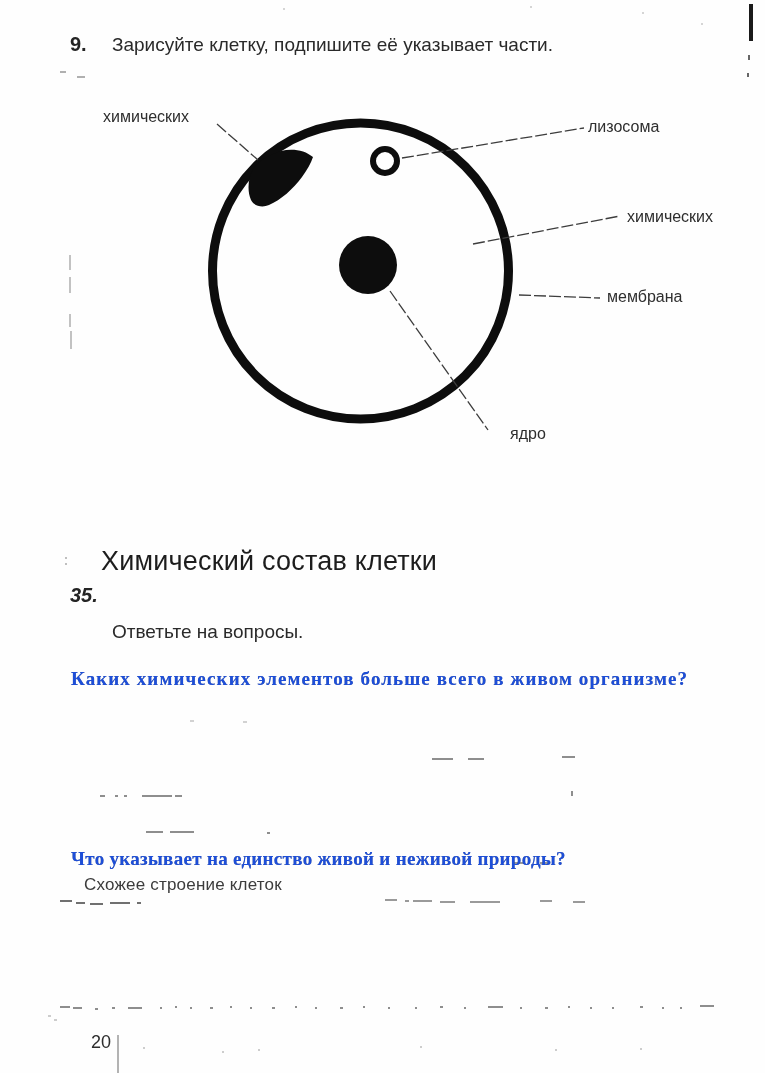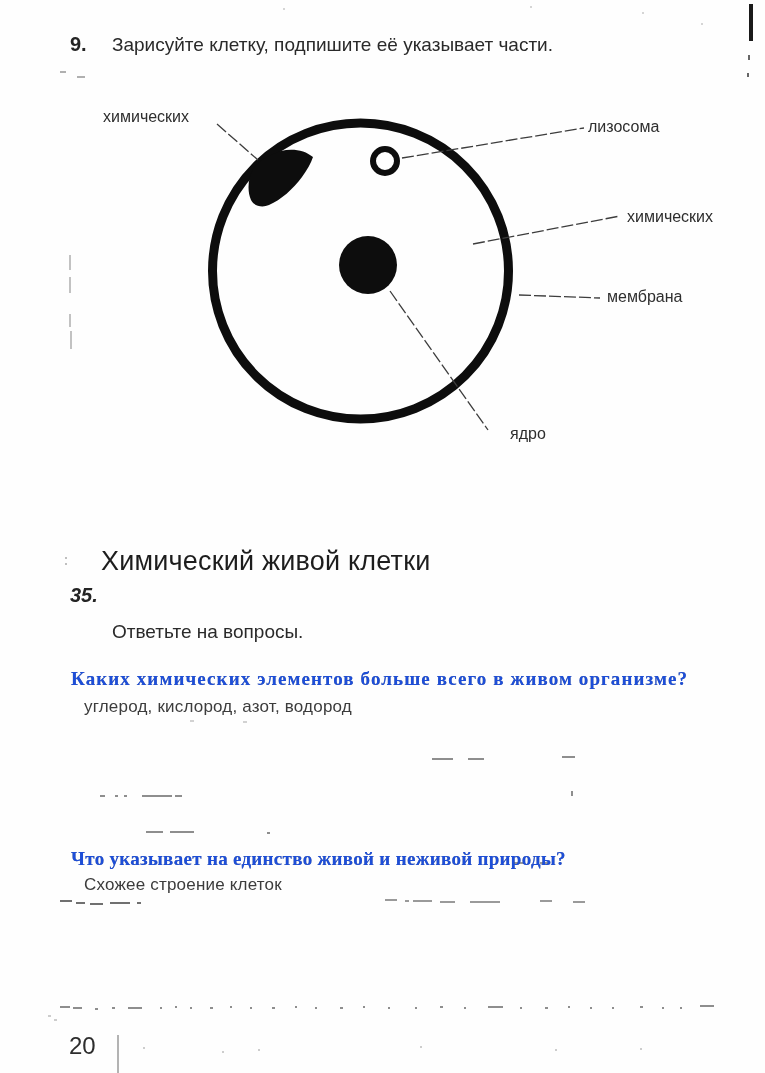--- a/index.html
+++ b/index.html
@@ -12,21 +12,21 @@
     color:#262626;
   }
   .abs{position:absolute;white-space:nowrap;}
   .task-number{font-size:20px;font-weight:600;color:#242424;}
   .task-text{font-size:19px;color:#2a2a2a;}
   .section-heading{font-size:27px;font-weight:500;color:#1d1d1d;letter-spacing:.2px;}
   .serif-q{font-family:"Liberation Serif", serif;font-weight:600;font-size:19px;color:#1d4ed8;letter-spacing:1.1px;text-shadow:0 0 .5px rgba(60,60,60,.55);}
   .serif-q.tight{letter-spacing:.3px;}
   .answer{font-size:17px;color:#3c3c3c;letter-spacing:.2px;}
   .dia-label{font-size:16px;color:#2e2e2e;}
-  .page-number{font-size:24px;color:#2d2d2d;}
+  .page-number{font-size:18px;color:#2d2d2d;margin-left:22px;}
   svg.overlay{position:absolute;left:0;top:0;pointer-events:none;}
 </style>
 </head>
 <body>
 
 <div class="page">
 
   <div class="abs task-number" style="left:70px;top:33px;">9.</div>
   <div class="abs task-text" style="left:112px;top:34px;">Зарисуйте клетку, подпишите её указывает части.</div>
 
@@ -72,26 +72,25 @@
       <path d="M118 1035 V1073" stroke="#9a9a9a" stroke-width="1.5"></path>
     </g>
   </svg>
 
   <div class="abs dia-label" style="left:103px;top:108px;">химических</div>
   <div class="abs dia-label" style="left:588px;top:118px;">лизосома</div>
   <div class="abs dia-label" style="left:627px;top:208px;">химических</div>
   <div class="abs dia-label" style="left:607px;top:288px;">мембрана</div>
   <div class="abs dia-label" style="left:510px;top:425px;">ядро</div>
 
-  <div class="abs section-heading" style="left:101px;top:546px;">Химический живой клетки</div>
+  <div class="abs section-heading" style="left:101px;top:546px;">Химический состав клетки</div>
 
   <div class="abs task-number" style="left:70px;top:584px;font-style:italic;">35.</div>
   <div class="abs task-text" style="left:112px;top:621px;">Ответьте на вопросы.</div>
 
   <div class="abs serif-q" style="left:71px;top:668px;">Каких химических элементов больше всего в живом организме?</div>
-  <div class="abs answer" style="left:84px;top:697px;">углерод, кислород, азот, водород</div>
 
   <div class="abs serif-q tight" style="left:71px;top:848px;">Что указывает на единство живой и неживой природы?</div>
   <div class="abs answer" style="left:84px;top:875px;">Схожее строение клеток</div>
 
   <div class="abs page-number" style="left:69px;top:1032px;">20</div>
 
 </div>
 
 </body></html>

